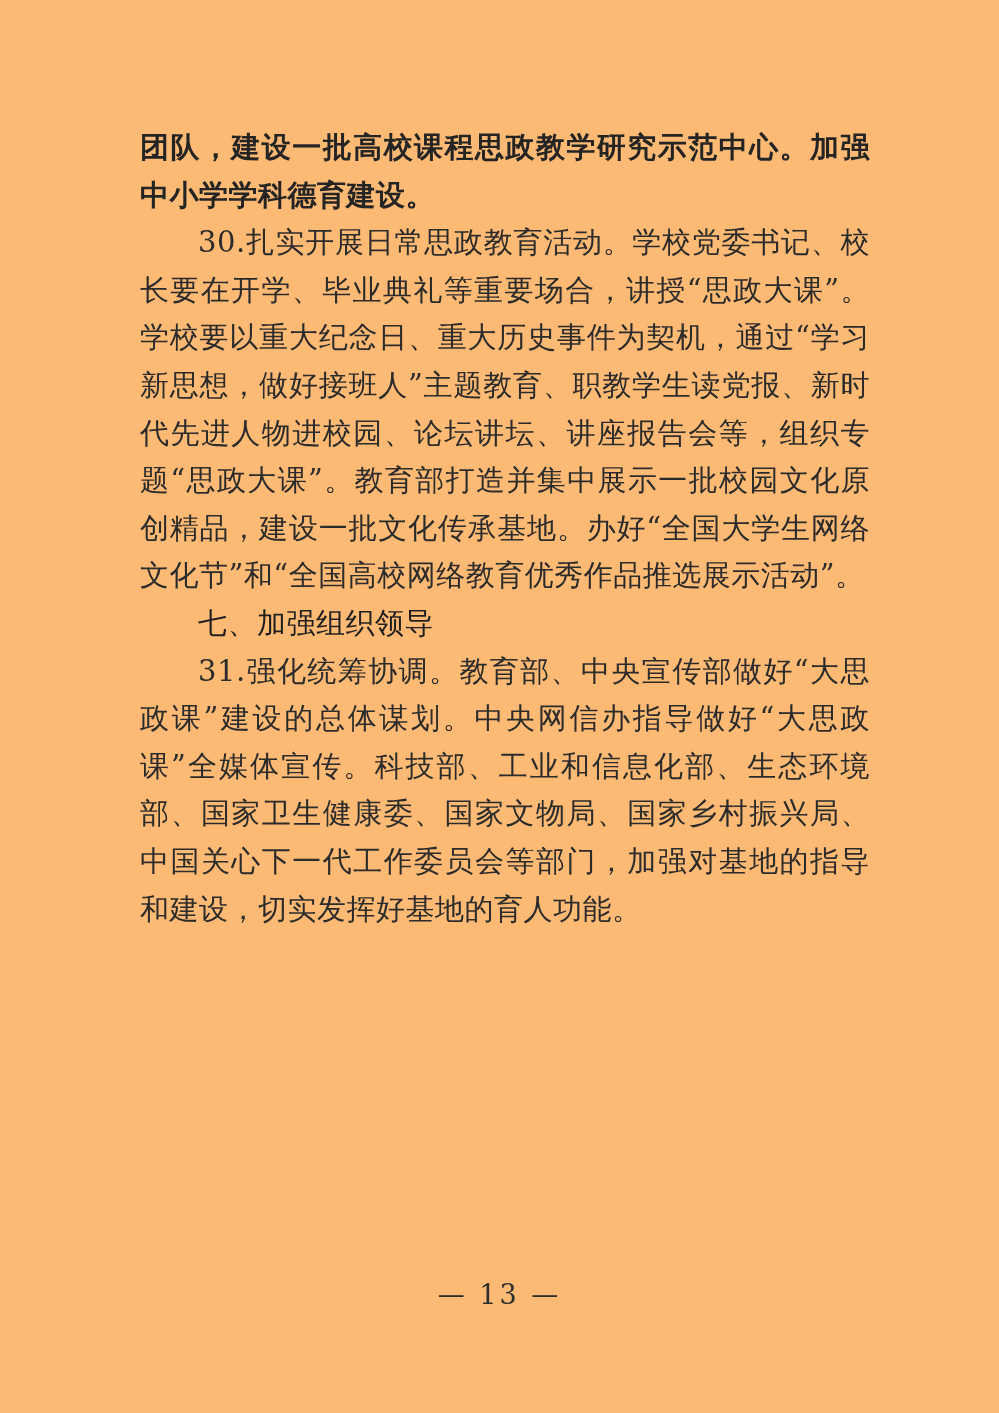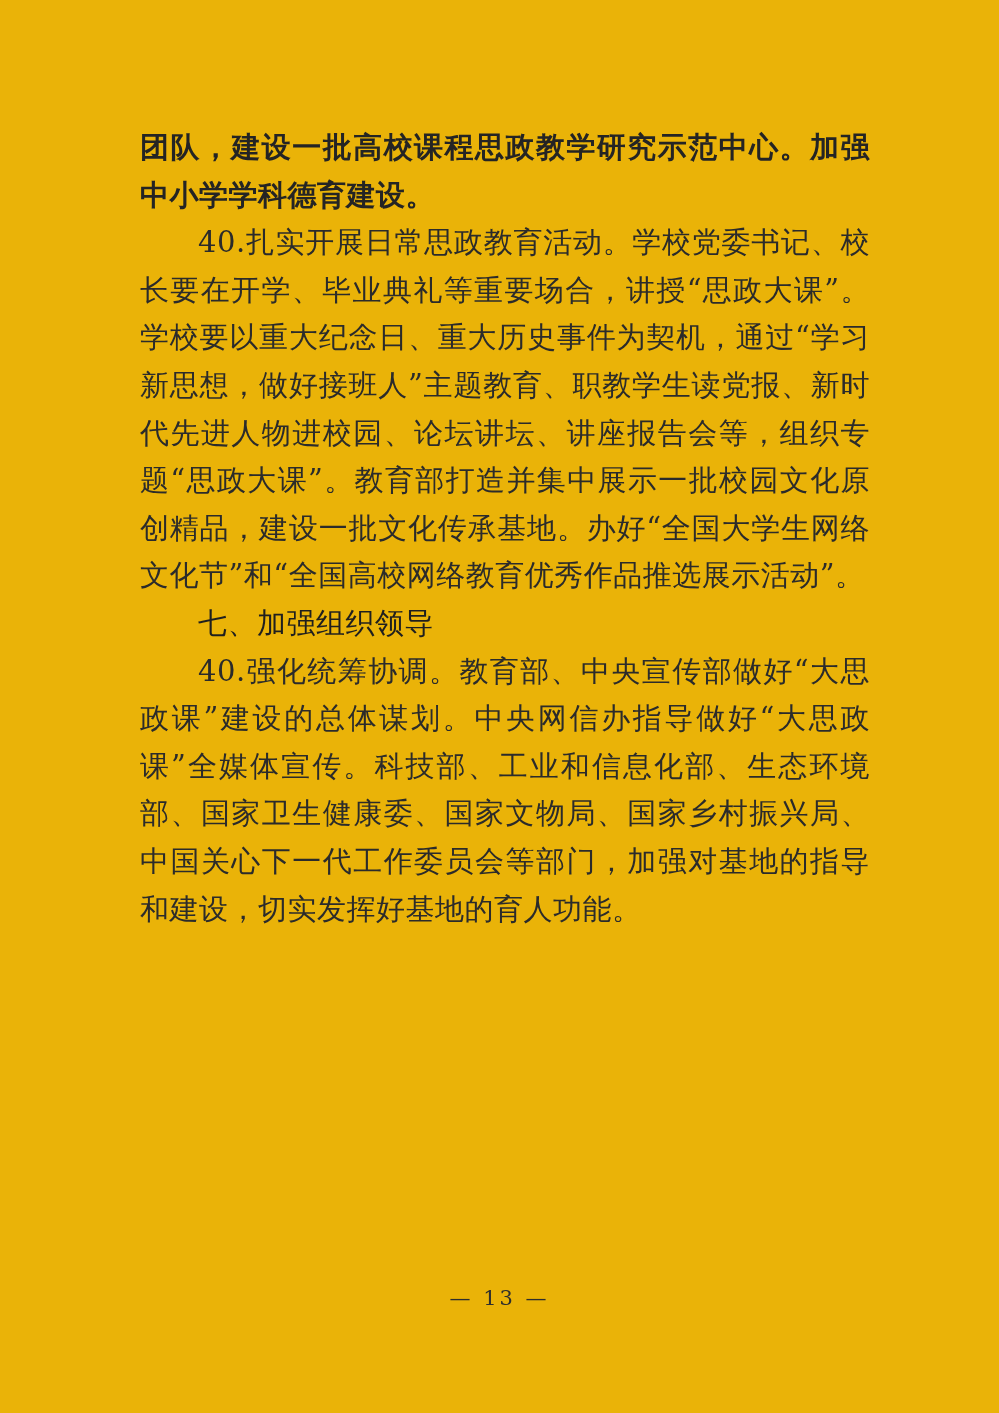--- a/index.html
+++ b/index.html
@@ -4,21 +4,21 @@
 <style>
   html, body {
     margin: 0;
     padding: 0;
     background: #ffffff;
   }
   .page {
     position: relative;
     width: 999px;
     height: 1413px;
-    background: #eab308;
+    background: #fdba74;
     overflow: hidden;
     font-family: "DejaVu Serif", "Liberation Serif", serif;
   }
   .content {
     position: absolute;
     left: 140px;
     top: 124px;
     width: 730px;
     font-size: 29px;
     line-height: 47.6px;
@@ -48,29 +48,29 @@
     line-height: 47.6px;
     color: #1f1f1f;
     text-align: left;
   }
   .page-number {
     position: absolute;
     bottom: 103px;
     left: 0;
     width: 100%;
     text-align: center;
-    font-size: 21px;
+    font-size: 27px;
     color: #2e2e2e;
     letter-spacing: 3px;
   }
 </style>
 </head>
 <body>
 
 <div class="page">
   <div class="content">
     <p class="para lead-bold">团队，建设一批高校课程思政教学研究示范中心。加强中小学学科德育建设。</p>
-    <p class="para indent">40.扎实开展日常思政教育活动。学校党委书记、校长要在开学、毕业典礼等重要场合，讲授“思政大课”。学校要以重大纪念日、重大历史事件为契机，通过“学习新思想，做好接班人”主题教育、职教学生读党报、新时代先进人物进校园、论坛讲坛、讲座报告会等，组织专题“思政大课”。教育部打造并集中展示一批校园文化原创精品，建设一批文化传承基地。办好“全国大学生网络文化节”和“全国高校网络教育优秀作品推选展示活动”。</p>
+    <p class="para indent">30.扎实开展日常思政教育活动。学校党委书记、校长要在开学、毕业典礼等重要场合，讲授“思政大课”。学校要以重大纪念日、重大历史事件为契机，通过“学习新思想，做好接班人”主题教育、职教学生读党报、新时代先进人物进校园、论坛讲坛、讲座报告会等，组织专题“思政大课”。教育部打造并集中展示一批校园文化原创精品，建设一批文化传承基地。办好“全国大学生网络文化节”和“全国高校网络教育优秀作品推选展示活动”。</p>
     <h2 class="heading">七、加强组织领导</h2>
-    <p class="para indent">40.强化统筹协调。教育部、中央宣传部做好“大思政课”建设的总体谋划。中央网信办指导做好“大思政课”全媒体宣传。科技部、工业和信息化部、生态环境部、国家卫生健康委、国家文物局、国家乡村振兴局、中国关心下一代工作委员会等部门，加强对基地的指导和建设，切实发挥好基地的育人功能。</p>
+    <p class="para indent">31.强化统筹协调。教育部、中央宣传部做好“大思政课”建设的总体谋划。中央网信办指导做好“大思政课”全媒体宣传。科技部、工业和信息化部、生态环境部、国家卫生健康委、国家文物局、国家乡村振兴局、中国关心下一代工作委员会等部门，加强对基地的指导和建设，切实发挥好基地的育人功能。</p>
   </div>
   <div class="page-number">— 13 —</div>
 </div>
 
 </body></html>

